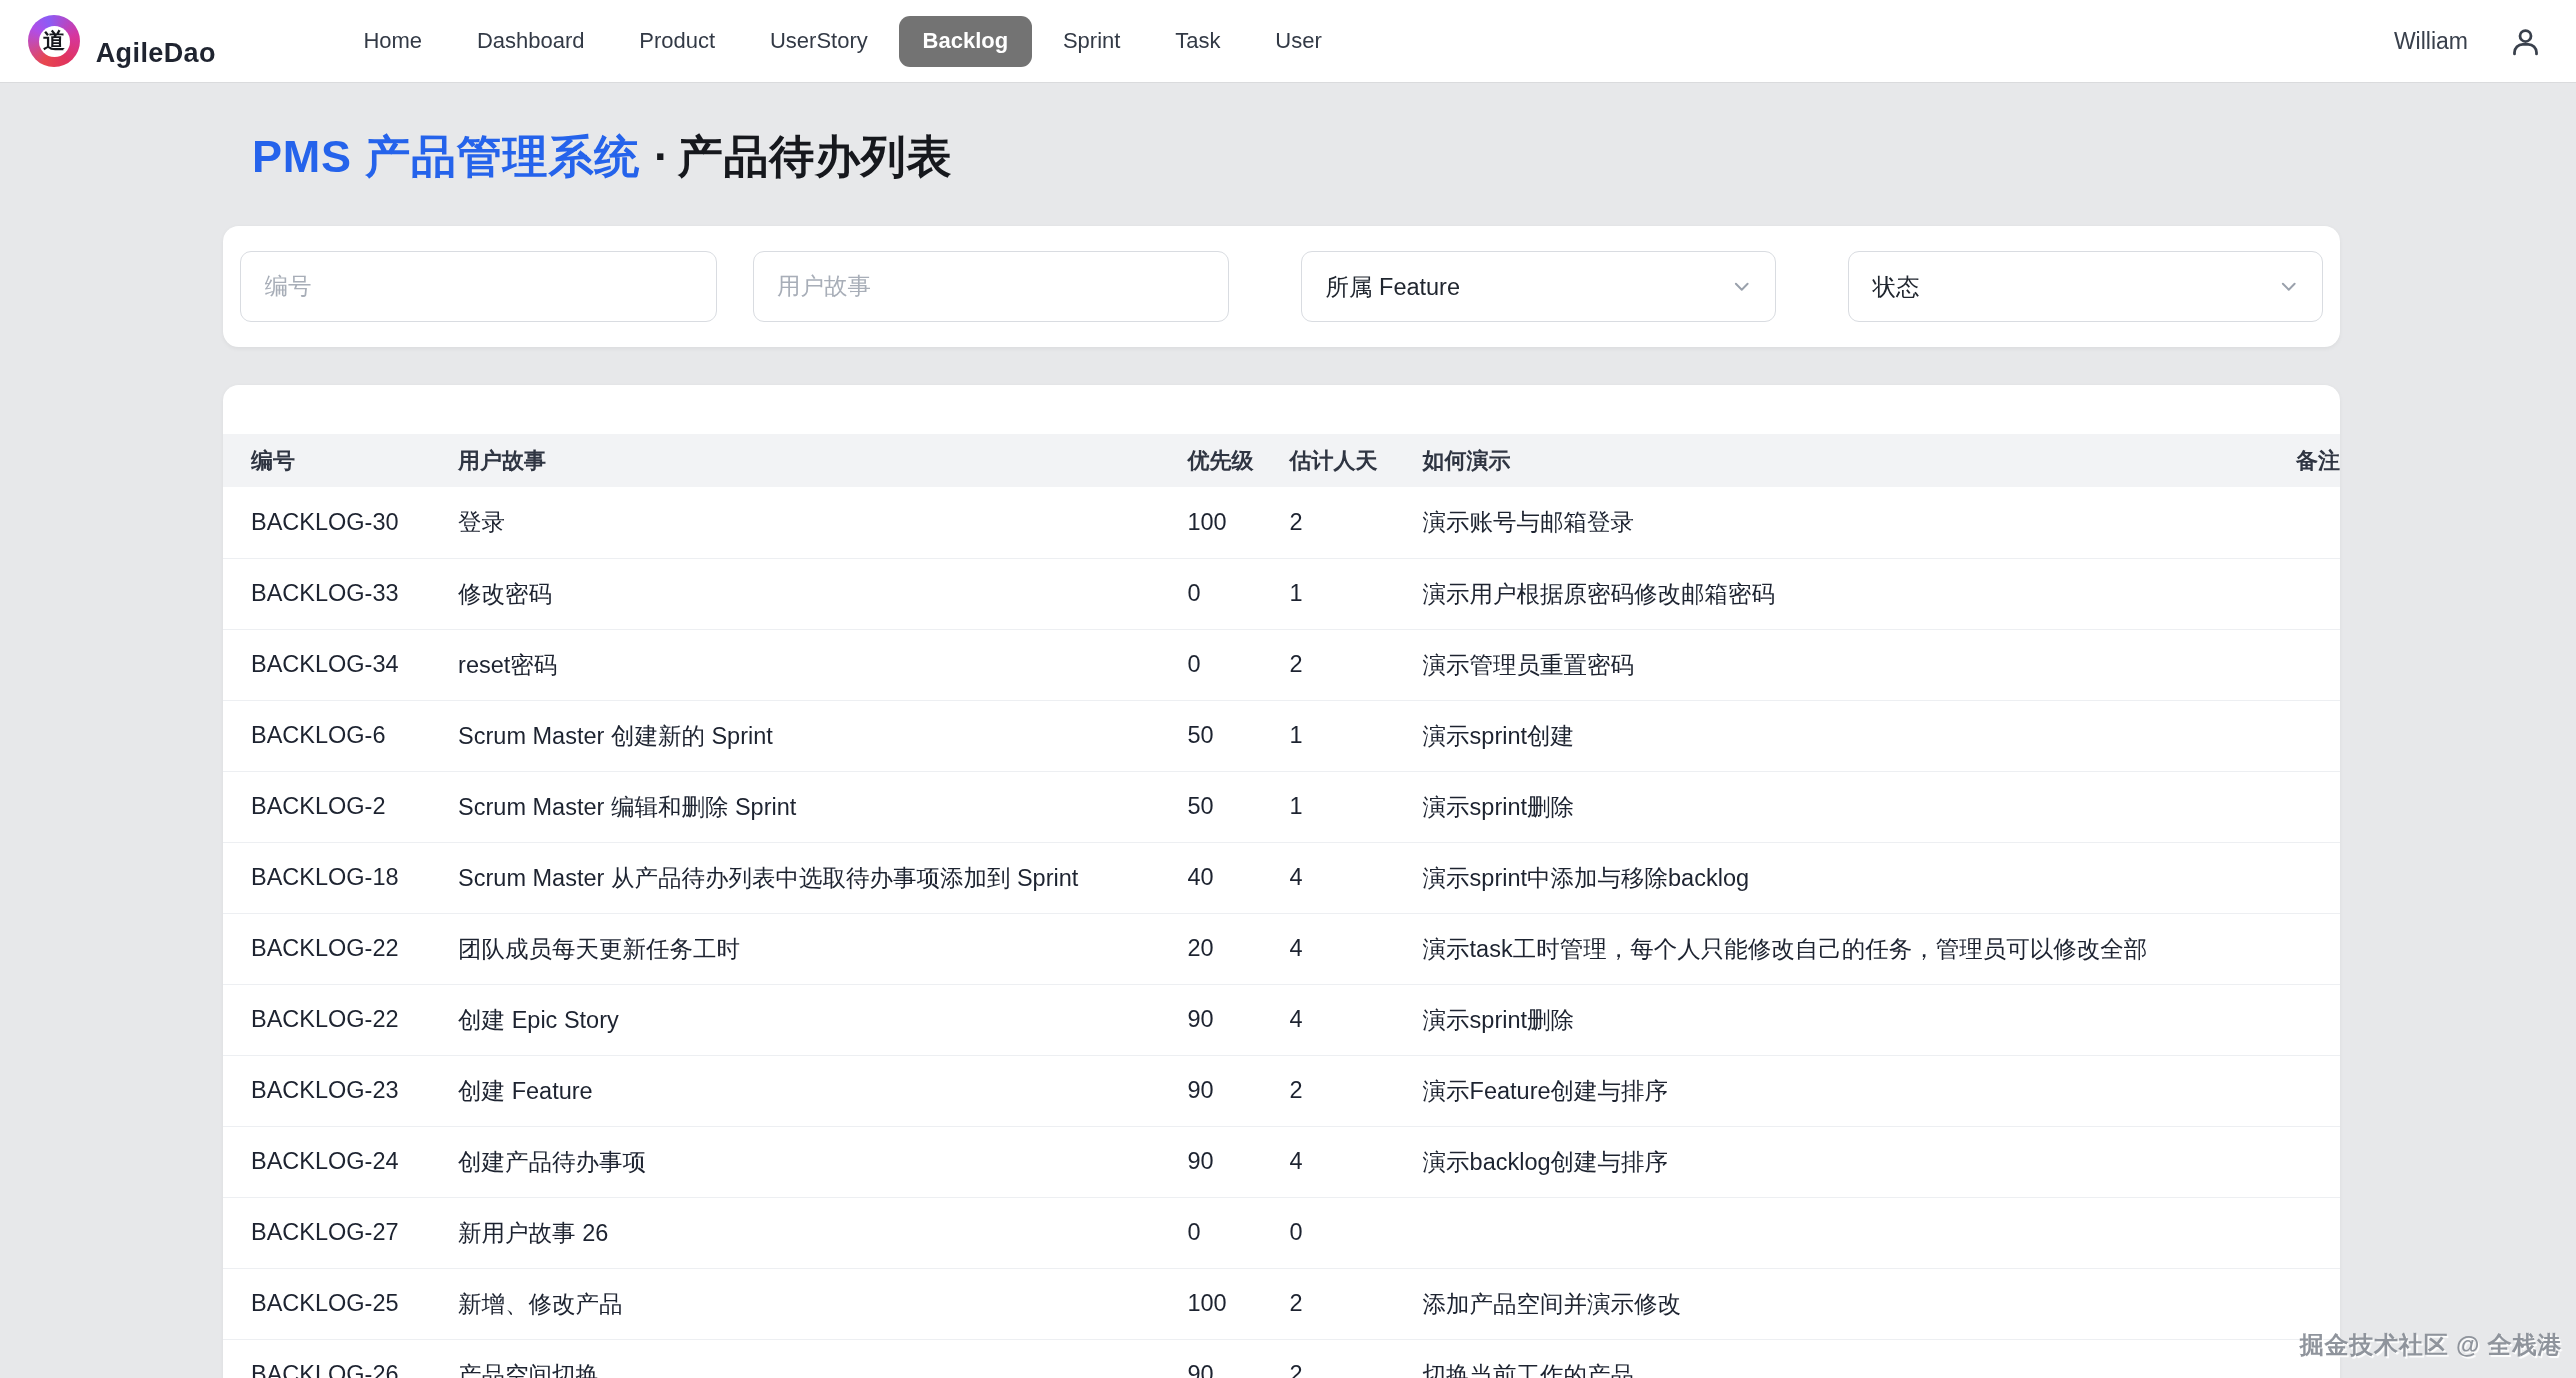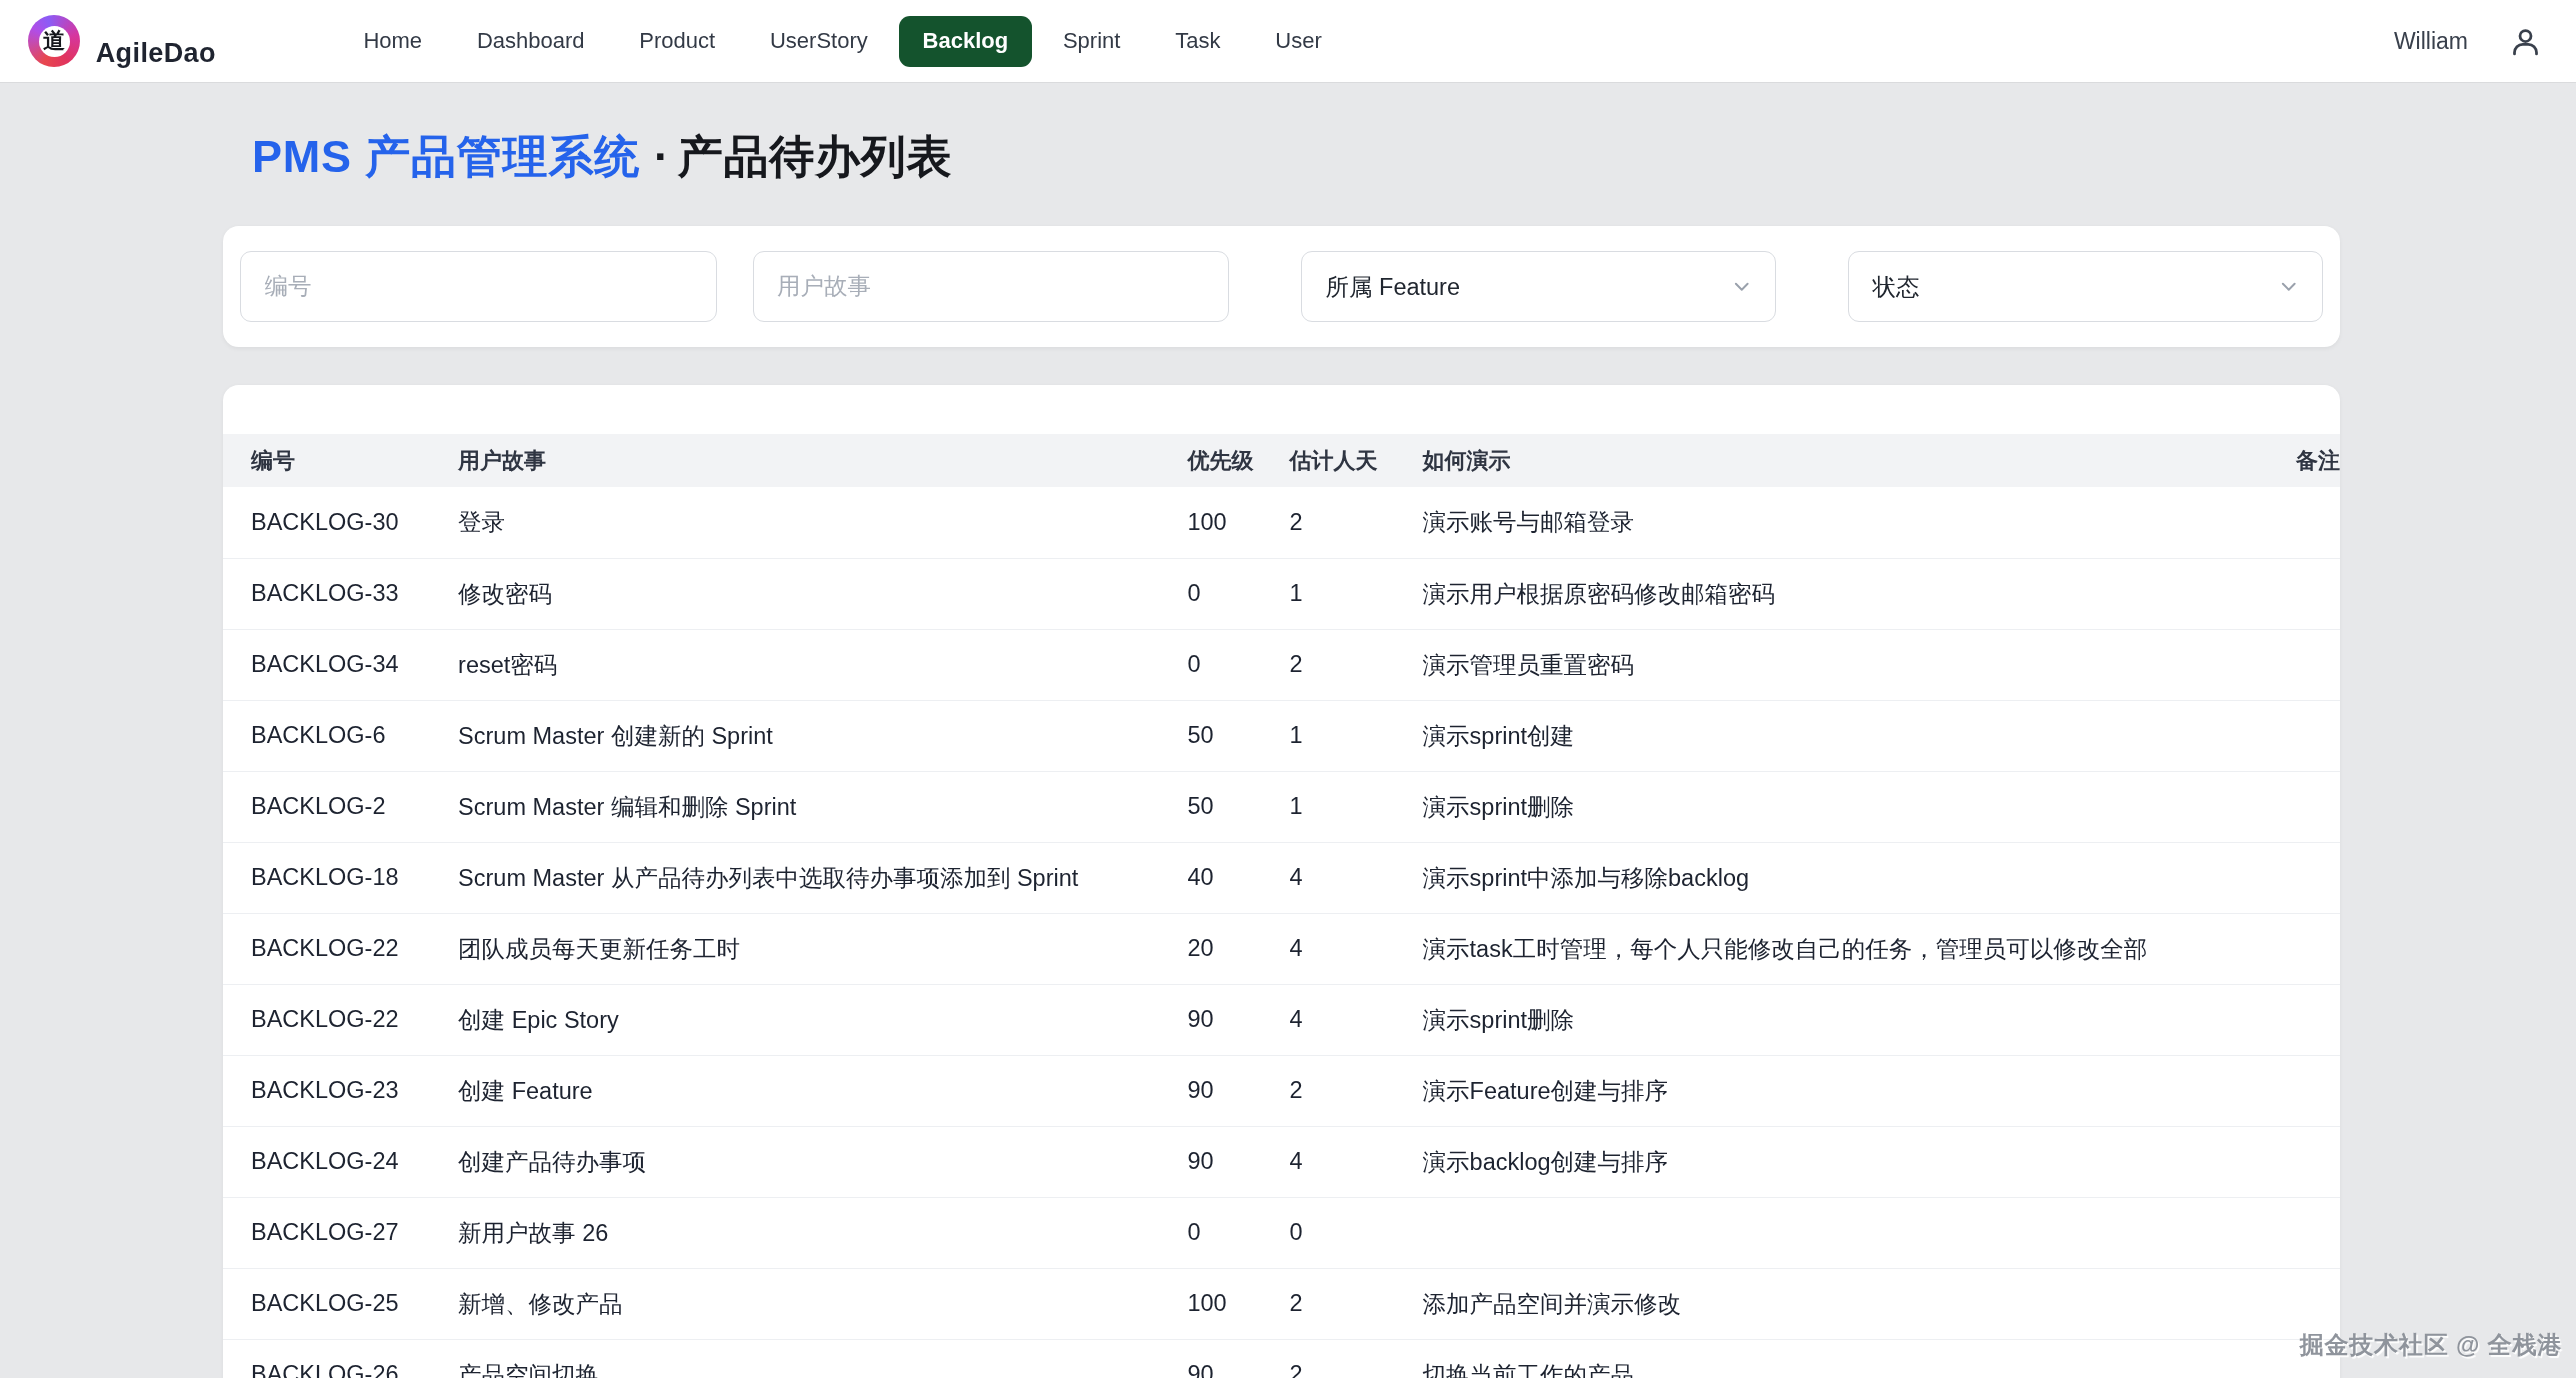--- a/index.html
+++ b/index.html
@@ -51,21 +51,21 @@
   .nav-item {
     font-size: 22px;
     color: #333a46;
     padding: 12.5px 23.5px;
     border-radius: 11px;
     cursor: pointer;
     text-decoration: none;
     white-space: nowrap;
   }
   .nav-item.active {
-    background: #14532d;
+    background: #737373;
     color: #ffffff;
     font-weight: 600;
   }
   .nav-right {
     margin-left: auto;
     display: flex; align-items: center; gap: 41px;
   }
   .nav-user { font-size: 23px; color: #39404c; }
   .user-icon { width: 33px; height: 33px; display: block; cursor: pointer; }
 

